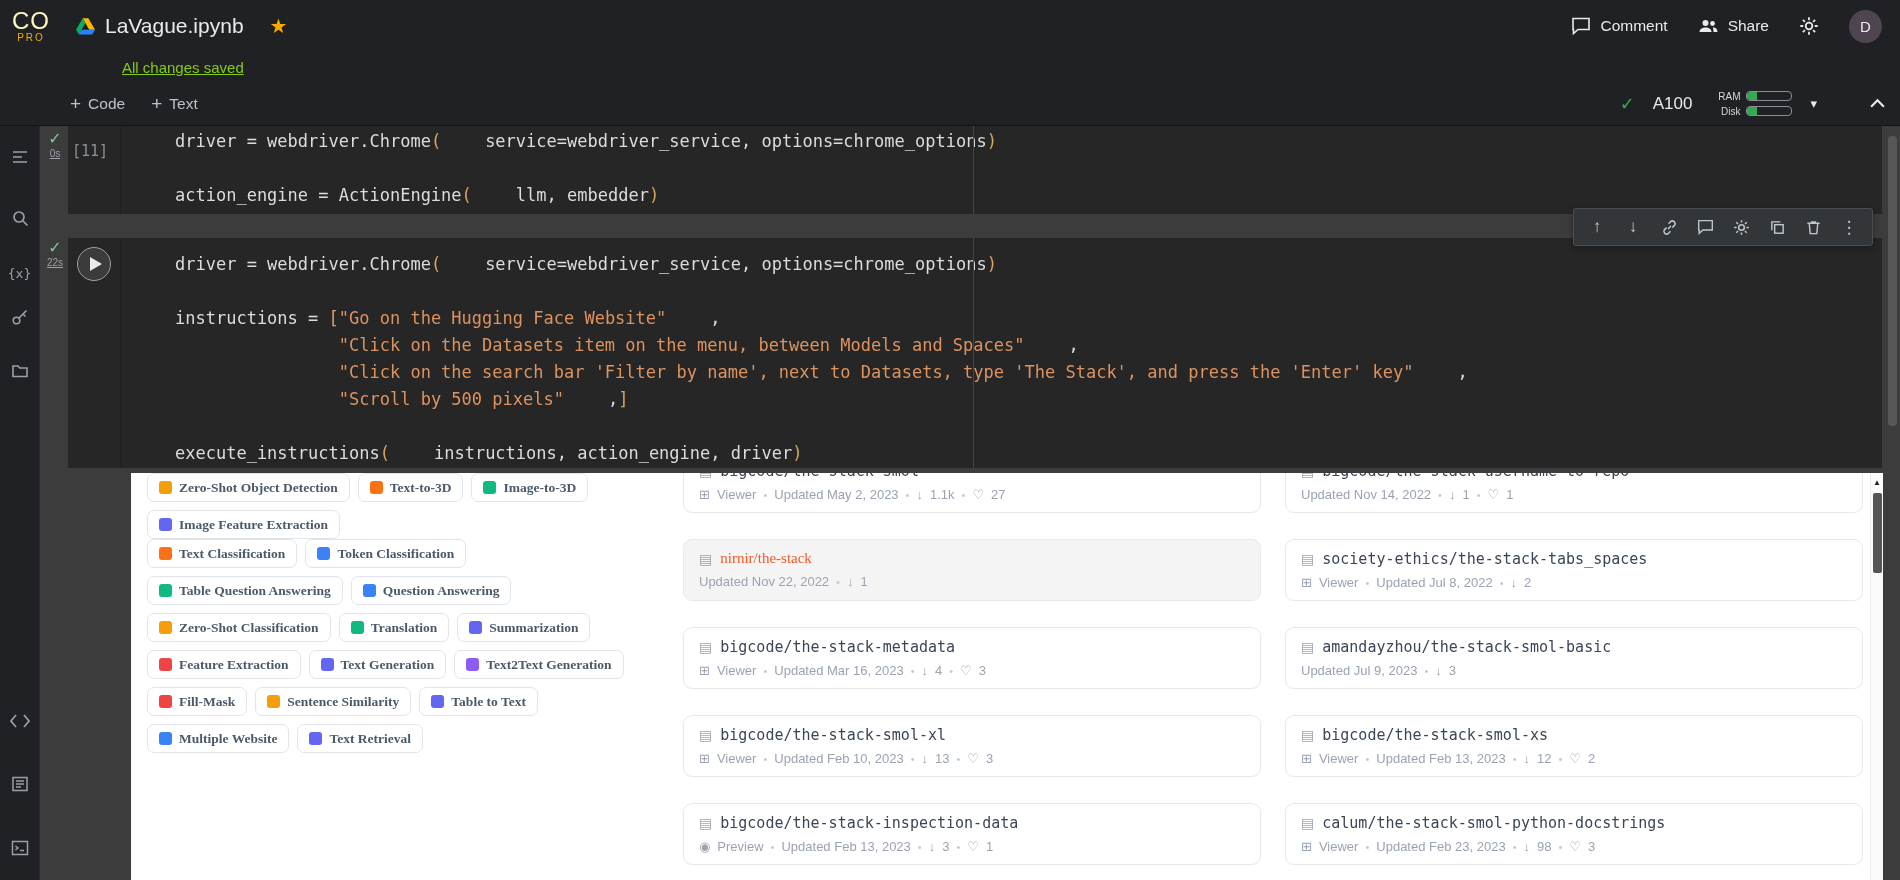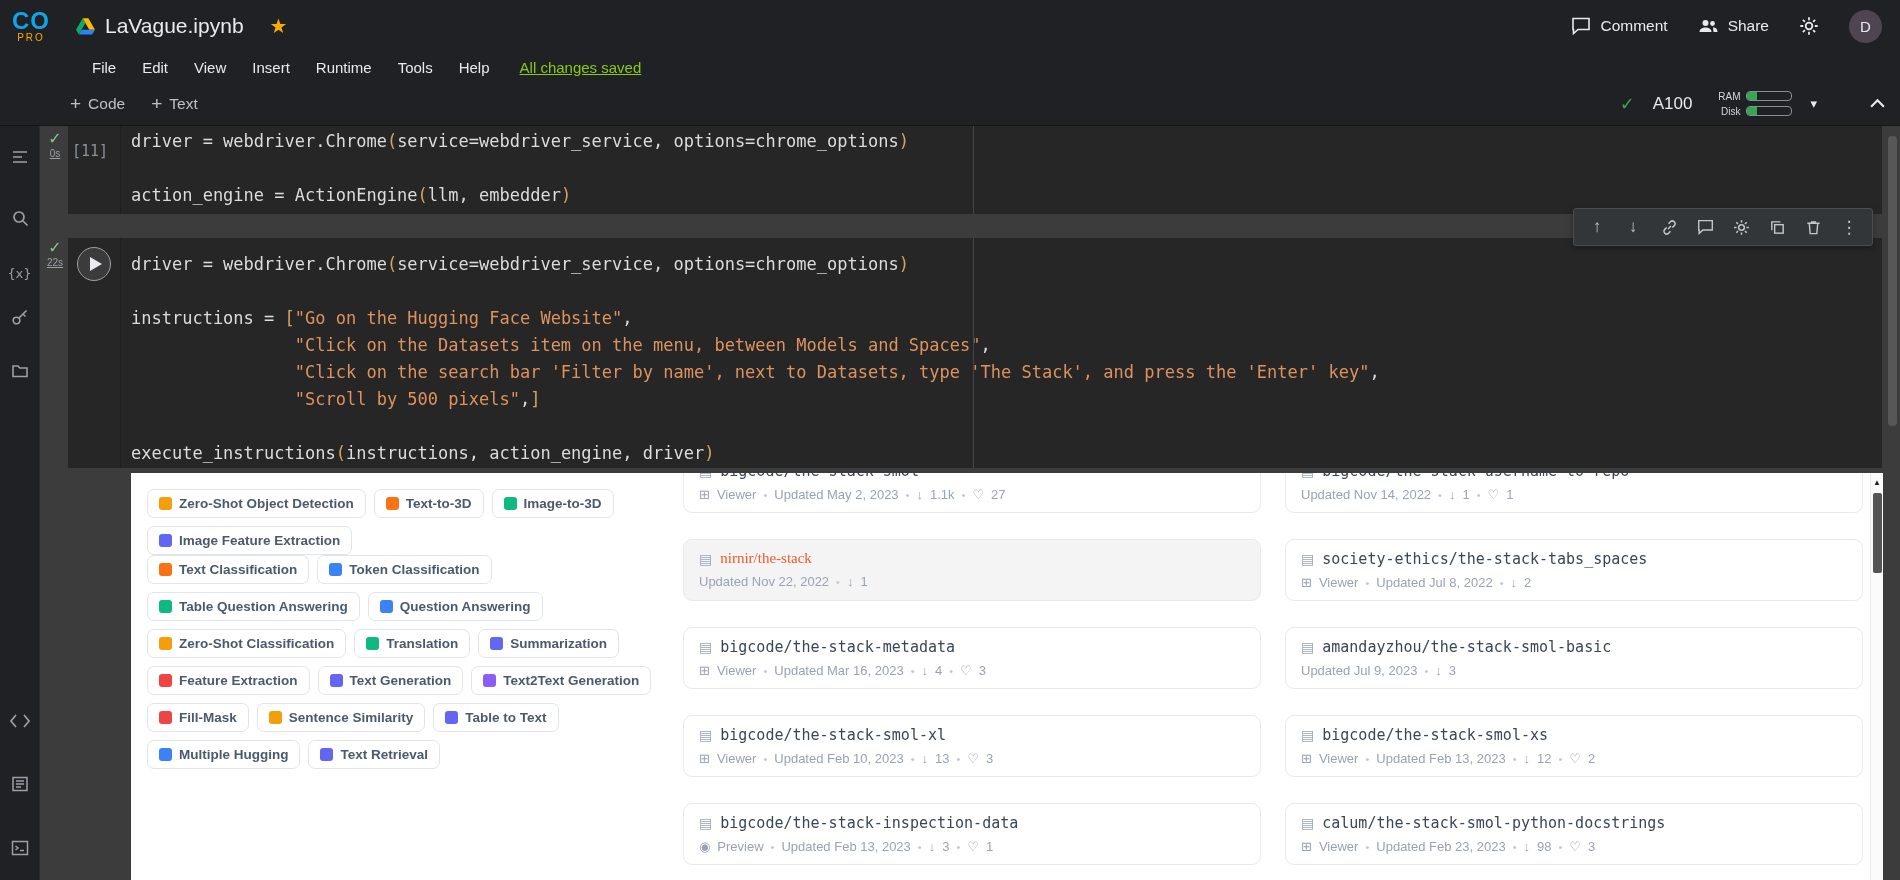--- a/index.html
+++ b/index.html
@@ -4,21 +4,21 @@
 <style>
   * { margin:0; padding:0; box-sizing:border-box; }
   html,body { width:1900px; height:880px; overflow:hidden; background:#3c3c3c;
               font-family:"Liberation Sans","DejaVu Sans",sans-serif; }
   .stage { position:relative; width:1900px; height:880px; }
 
   
   .topbar { position:absolute; top:0; left:0; width:1900px; height:82px; background:#202124; z-index:30; }
   .row1 { height:52px; display:flex; align-items:center; }
   .logo { width:62px; display:flex; flex-direction:column; align-items:center; justify-content:center; cursor:pointer; }
-  .logo-co { color:#0ea5e9; font-weight:bold; font-size:24px; line-height:22px; letter-spacing:1px; }
+  .logo-co { color:#fef9c3; font-weight:normal; font-size:24px; line-height:22px; letter-spacing:1px; }
   .logo-pro { color:#f9ab00; font-size:10px; letter-spacing:2px; line-height:11px; }
   .drive-icon { margin:0 10px 0 14px; display:flex; }
   .nb-title { color:#e8eaed; font-size:21px; cursor:text; }
   .star { color:#f9ab00; font-size:20px; margin-left:26px; cursor:pointer; }
   .top-right { margin-left:auto; display:flex; align-items:center; gap:30px; padding-right:18px; }
   .top-btn { display:flex; align-items:center; gap:9px; color:#e8eaed; font-size:15.5px; cursor:pointer; }
   .top-gear { color:#e8eaed; display:flex; cursor:pointer; }
   .avatar { width:33px; height:33px; border-radius:50%; background:#4f4550; color:#e8eaed;
             display:flex; align-items:center; justify-content:center; font-size:15px; cursor:pointer; }
   .row2 { height:30px; display:flex; align-items:center; padding-left:92px; }
@@ -53,21 +53,21 @@
   .notebook { position:absolute; top:126px; left:40px; width:1860px; height:754px; background:#3c3c3c; overflow:hidden; }
   .cell { position:absolute; left:28px; width:1814px; background:#262626; display:flex; }
   .cell1 { top:0; height:88px; }
   .cell2 { top:112px; height:230px; }
   .gutter { width:53px; flex:none; position:relative; border-right:1px solid #1f1f1f; }
   .code { flex:1; padding-left:10px; font:17px/27px "DejaVu Sans Mono",monospace; white-space:pre;
           overflow:hidden; color:#dcdcdc; }
   .cell1 .code { padding-top:2px; }
   .cell2 .code { padding-top:13px; }
   .code-line { height:27px; white-space:pre; }
-  .tok-pln { color:#dcdcdc; }
+  .tok-pln { color:#dcdcdc;margin-left:44px; }
   .tok-str { color:#de935f; }
   .tok-par { color:#d7a45f; }
   .ruler { position:absolute; left:905px; top:0; bottom:0; width:1px; background:#454545; }
   .exec { position:absolute; left:2px; width:26px; display:flex; flex-direction:column; align-items:center; gap:1px; z-index:2; }
   .exec1 { top:5px; } .exec2 { top:114px; }
   .exec-check { color:#81c995; font-size:16px; line-height:16px; }
   .exec-time { color:#9aa0a6; font-size:10px;text-decoration:underline; }
   .exec-count { position:absolute; left:4px; top:16px; color:#8a9199; font:15px "DejaVu Sans Mono",monospace; cursor:pointer; }
   .run-btn { width:34px; height:34px; border-radius:50%; background:#3b3b3b; border:1.5px solid #9aa0a6;
              display:flex; align-items:center; justify-content:center; margin:9px auto 0; cursor:pointer; }
@@ -77,21 +77,21 @@
   
   .cell-toolbar { position:absolute; top:82px; right:27px; height:38px; background:#333639;
                   border:1px solid #4a4e52; border-radius:3px; display:flex; align-items:center;
                   padding:0 5px; box-shadow:0 2px 6px rgba(0,0,0,.35); z-index:10; }
   .ct-btn { width:36px; height:32px; display:flex; align-items:center; justify-content:center;
             color:#c2c7cc; font-size:17px; cursor:pointer; }
 
   
   .output { position:absolute; left:91px; top:347px; width:1752px; height:407px; background:#ffffff;
             overflow:hidden; display:flex; }
-  .filters { width:548px; flex:none; padding:16px 10px 0 16px; }
+  .filters { width:548px; flex:none; padding:0 10px 0 16px;font-family:Liberation Serif, serif; }
   .pill-wrap { display:flex; flex-wrap:wrap; gap:8px 8px; width:512px; }
   .filter-header { margin:20px 0 14px; color:#6b7280; font-size:14.5px; }
   .pill { display:inline-flex; align-items:center; gap:7px; height:29px; padding:0 11px; background:#fff;
           border:1px solid #e1e5eb; border-radius:7px; font-size:13.5px; font-weight:bold; color:#4b5a6b; cursor:pointer; }
   .pill-icon { width:13px; height:13px; border-radius:3px; flex:none; }
   .cards { flex:1; display:flex; gap:24px; padding:0 20px 0 4px; }
   .col { flex:1; display:flex; flex-direction:column; gap:26px; }
   .ds-card { min-height:62px; border:1px solid #e6e9ef; border-radius:9px; background:#fff; padding:10px 15px; cursor:pointer; }
   .ds-card.clipped { margin-top:-22px; }
   .ds-card.hl { background:#f4f4f5; }
@@ -153,29 +153,20 @@
             <circle cx="9" cy="9" r="3"></circle>
             <path d="M9 1.2v2.6M9 14.2v2.6M1.2 9h2.6M14.2 9h2.6M3.5 3.5l1.8 1.8M12.7 12.7l1.8 1.8M14.5 3.5l-1.8 1.8M5.3 12.7l-1.8 1.8"></path>
           </svg>
         </span>
         <div class="avatar">
           <span>D</span>
         </div>
       </div>
     </div>
     <div class="row2">
-      <div class="menus">
-        <span class="menu-item">File</span>
-        <span class="menu-item">Edit</span>
-        <span class="menu-item">View</span>
-        <span class="menu-item">Insert</span>
-        <span class="menu-item">Runtime</span>
-        <span class="menu-item">Tools</span>
-        <span class="menu-item">Help</span>
-      </div>
       <span class="save-status">All changes saved</span>
     </div>
   </div>
 
   <div class="toolbar">
     <div class="tb-btn">
       <span class="tb-plus">+</span>
       <span>Code</span>
     </div>
     <div class="tb-btn">
@@ -382,21 +373,21 @@
             <span class="pill">
               <span class="pill-icon" style="background: rgb(245, 158, 11);"></span>
               <span class="pill-label">Sentence Similarity</span>
             </span>
             <span class="pill">
               <span class="pill-icon" style="background: rgb(99, 102, 241);"></span>
               <span class="pill-label">Table to Text</span>
             </span>
             <span class="pill">
               <span class="pill-icon" style="background: rgb(59, 130, 246);"></span>
-              <span class="pill-label">Multiple Hugging</span>
+              <span class="pill-label">Multiple Website</span>
             </span>
             <span class="pill">
               <span class="pill-icon" style="background: rgb(99, 102, 241);"></span>
               <span class="pill-label">Text Retrieval</span>
             </span>
           </div>
         </div>
       <div class="cards">
         <div class="col">
             <div class="ds-card clipped">

